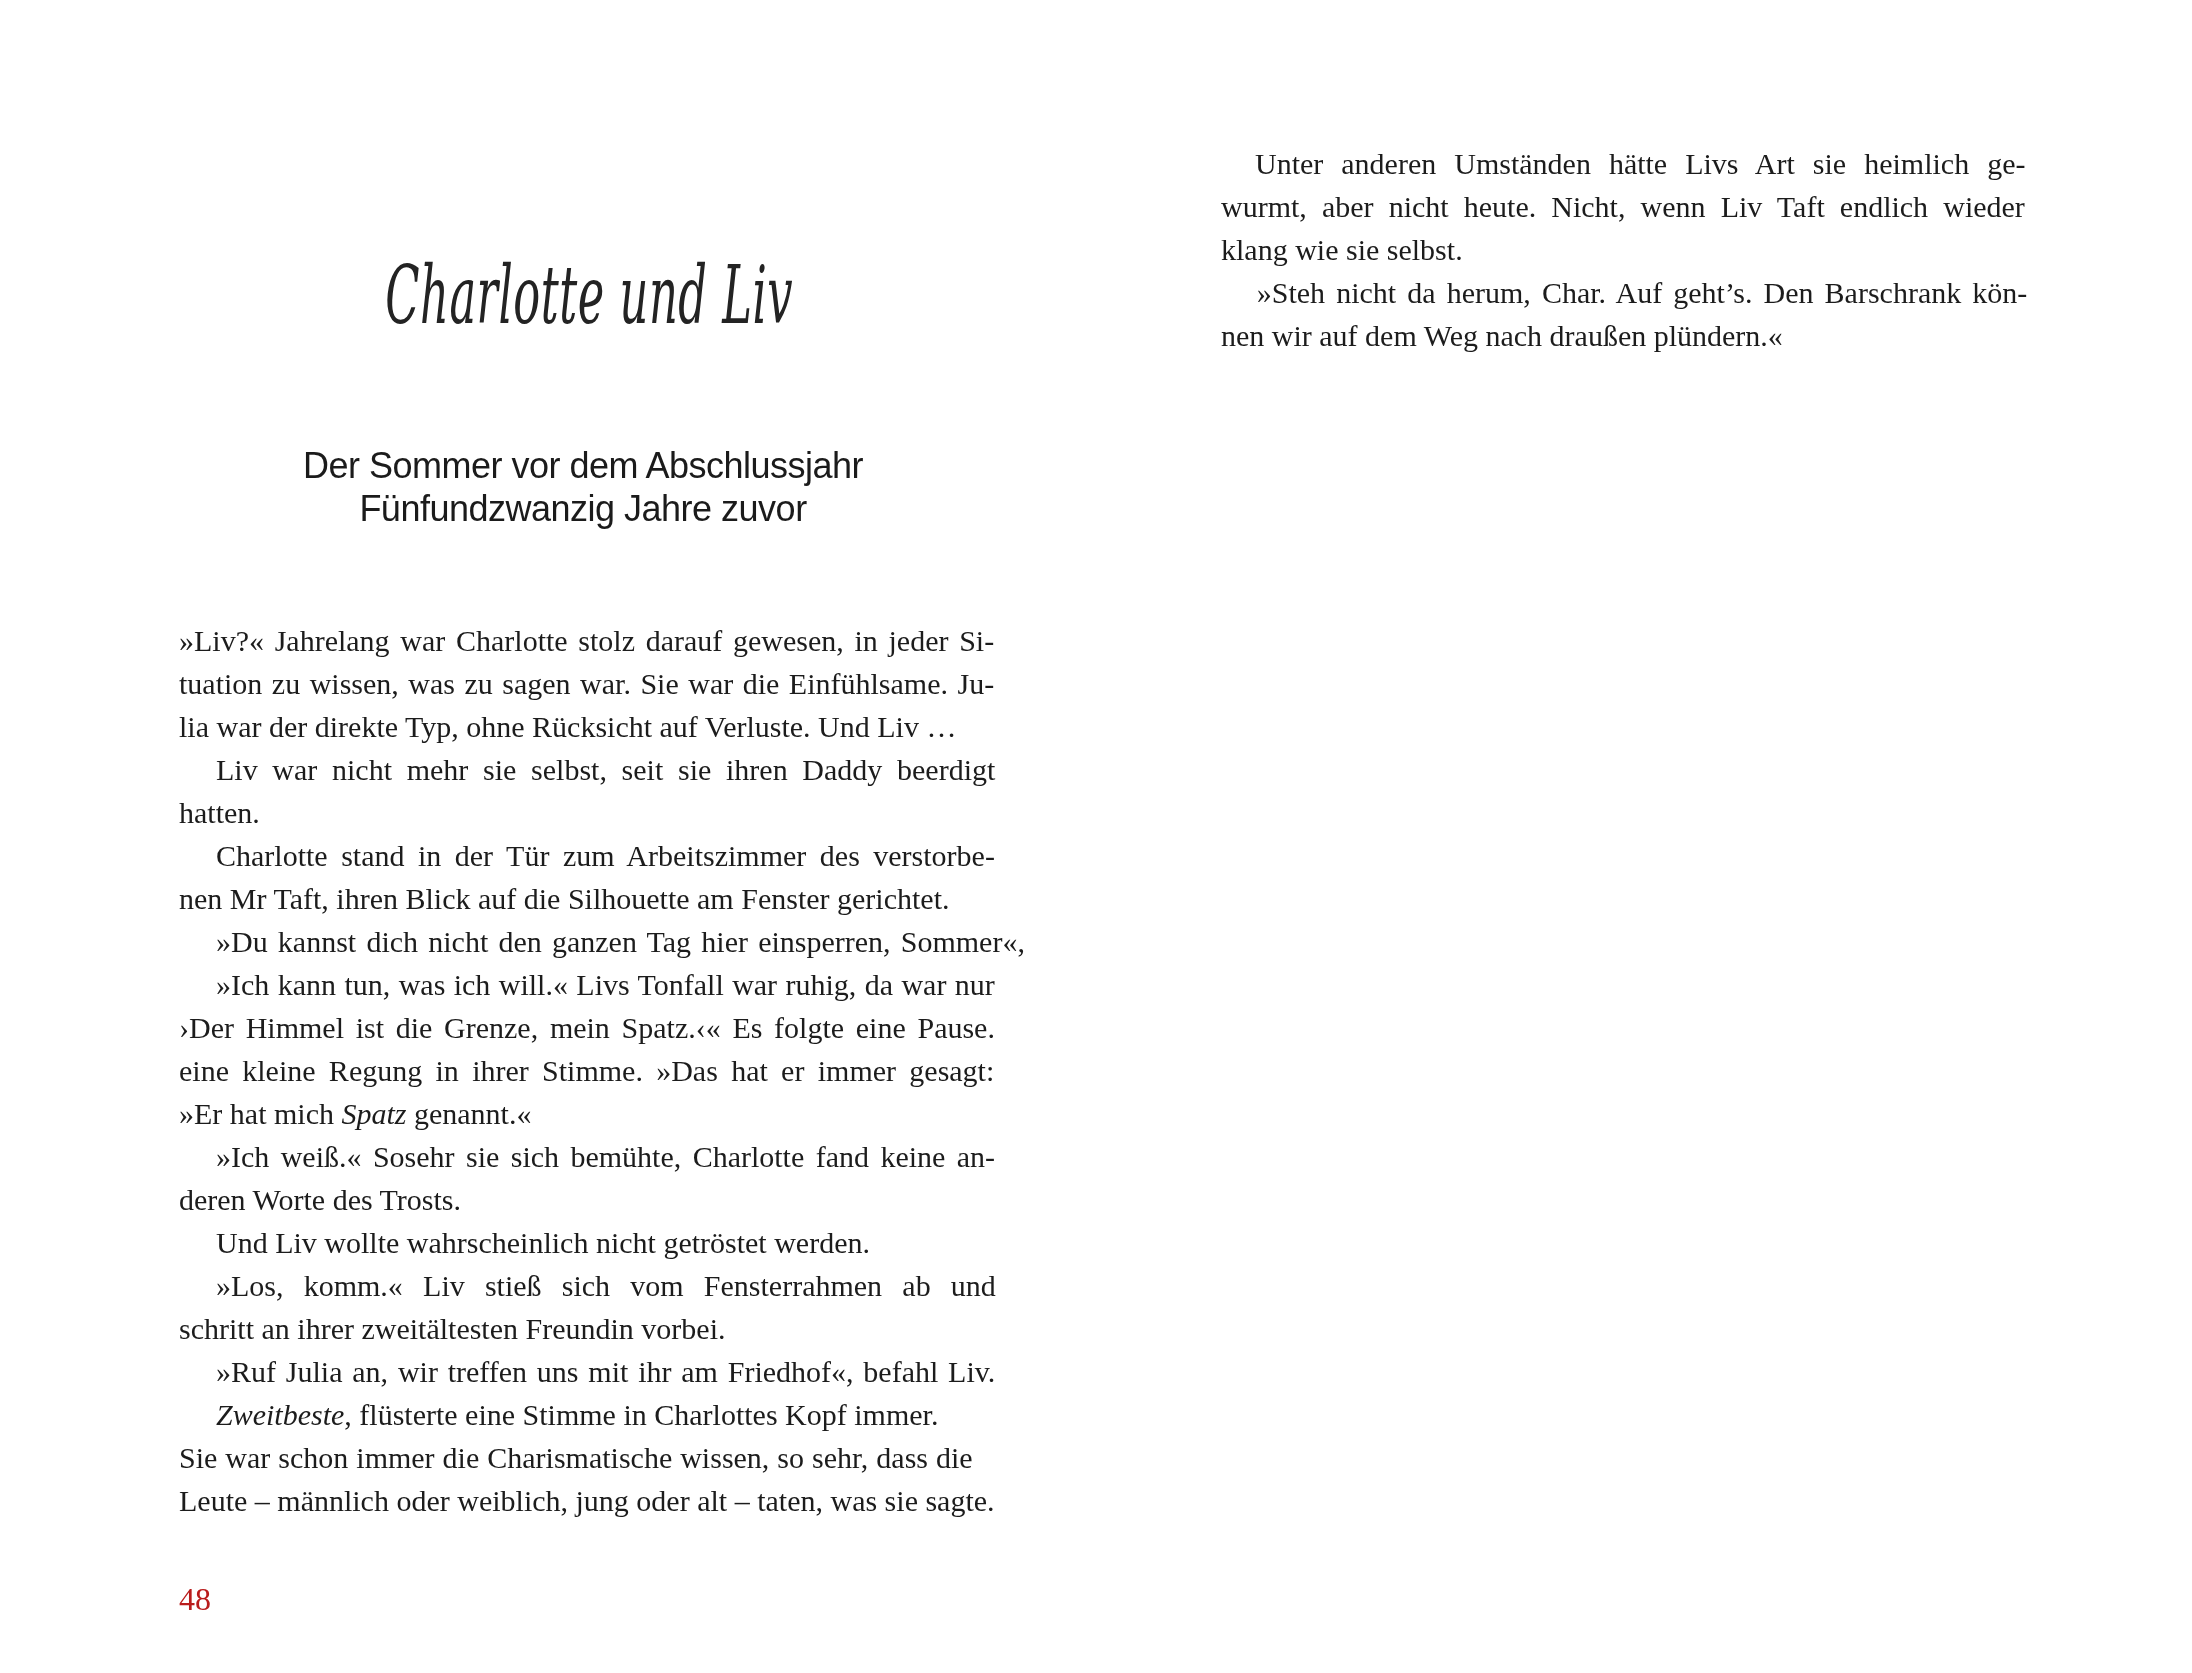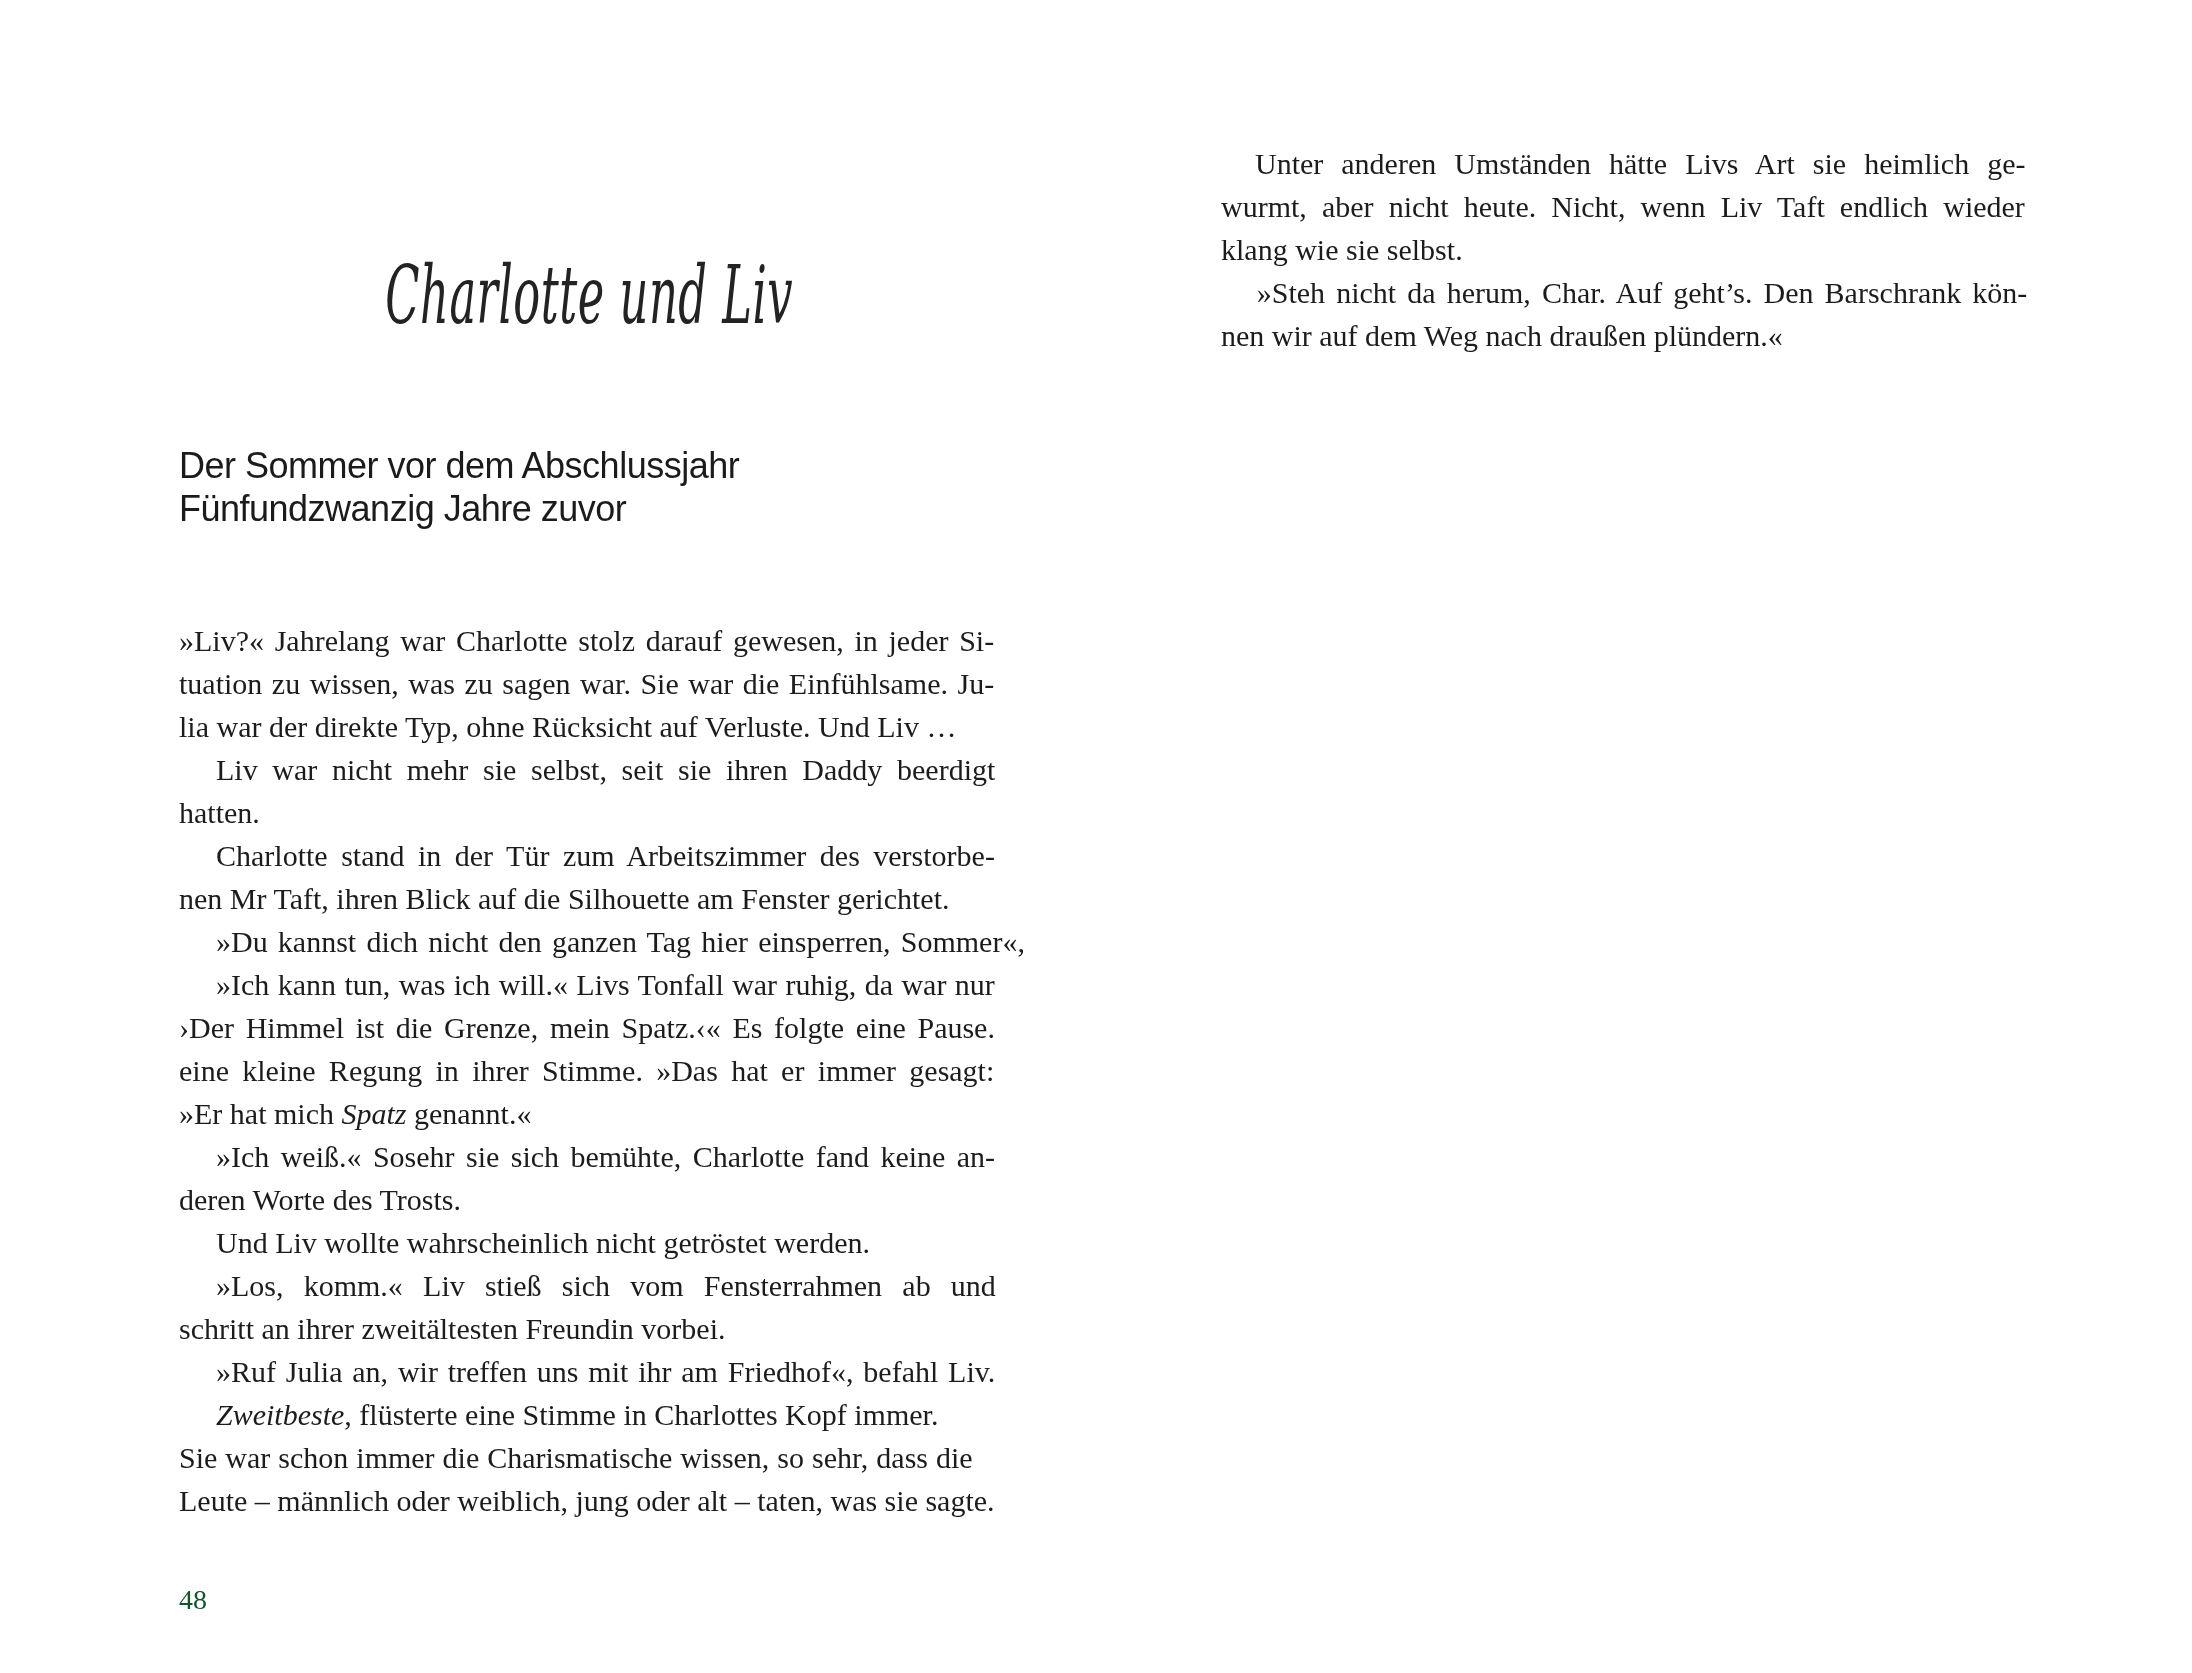--- a/index.html
+++ b/index.html
@@ -21,36 +21,36 @@
     font-family:"DejaVu Serif",serif;
     font-style:italic; font-weight:normal;
     font-size:80px; line-height:1; letter-spacing:0.9px;
     transform:scaleX(0.56); transform-origin:50% 50%;
     color:#232323; white-space:nowrap;
   }
 
   
   .subtitle {
     position:absolute; left:179px; top:404px; width:808px;
-    text-align:left;
+    text-align:center;
     font-family:"Liberation Sans",sans-serif;
     font-size:36px; line-height:43px; letter-spacing:-0.5px;
     color:#1b1b1b;
   }
 
   
   .body-text { position:absolute; font-size:30px; }
   #left-body  { left:179px;  top:579px; width:820px; line-height:43px; }
   #right-body { left:1221px; top:102px; width:808px; line-height:43px; }
   .bline { white-space:nowrap; }
   .bline .em { font-style:italic; }
 
   .page-number {
     position:absolute; left:179px; top:1538px;
-    font-size:28px; line-height:43px; color:#14532d;
+    font-size:32px; line-height:43px; color:#b91c1c;
   }
 </style>
 </head>
 <body>
 
 <div class="spread">
 
   <section class="page">
     <h1 class="chapter-title">
       <span class="title-scale">Charlotte und Liv</span>

